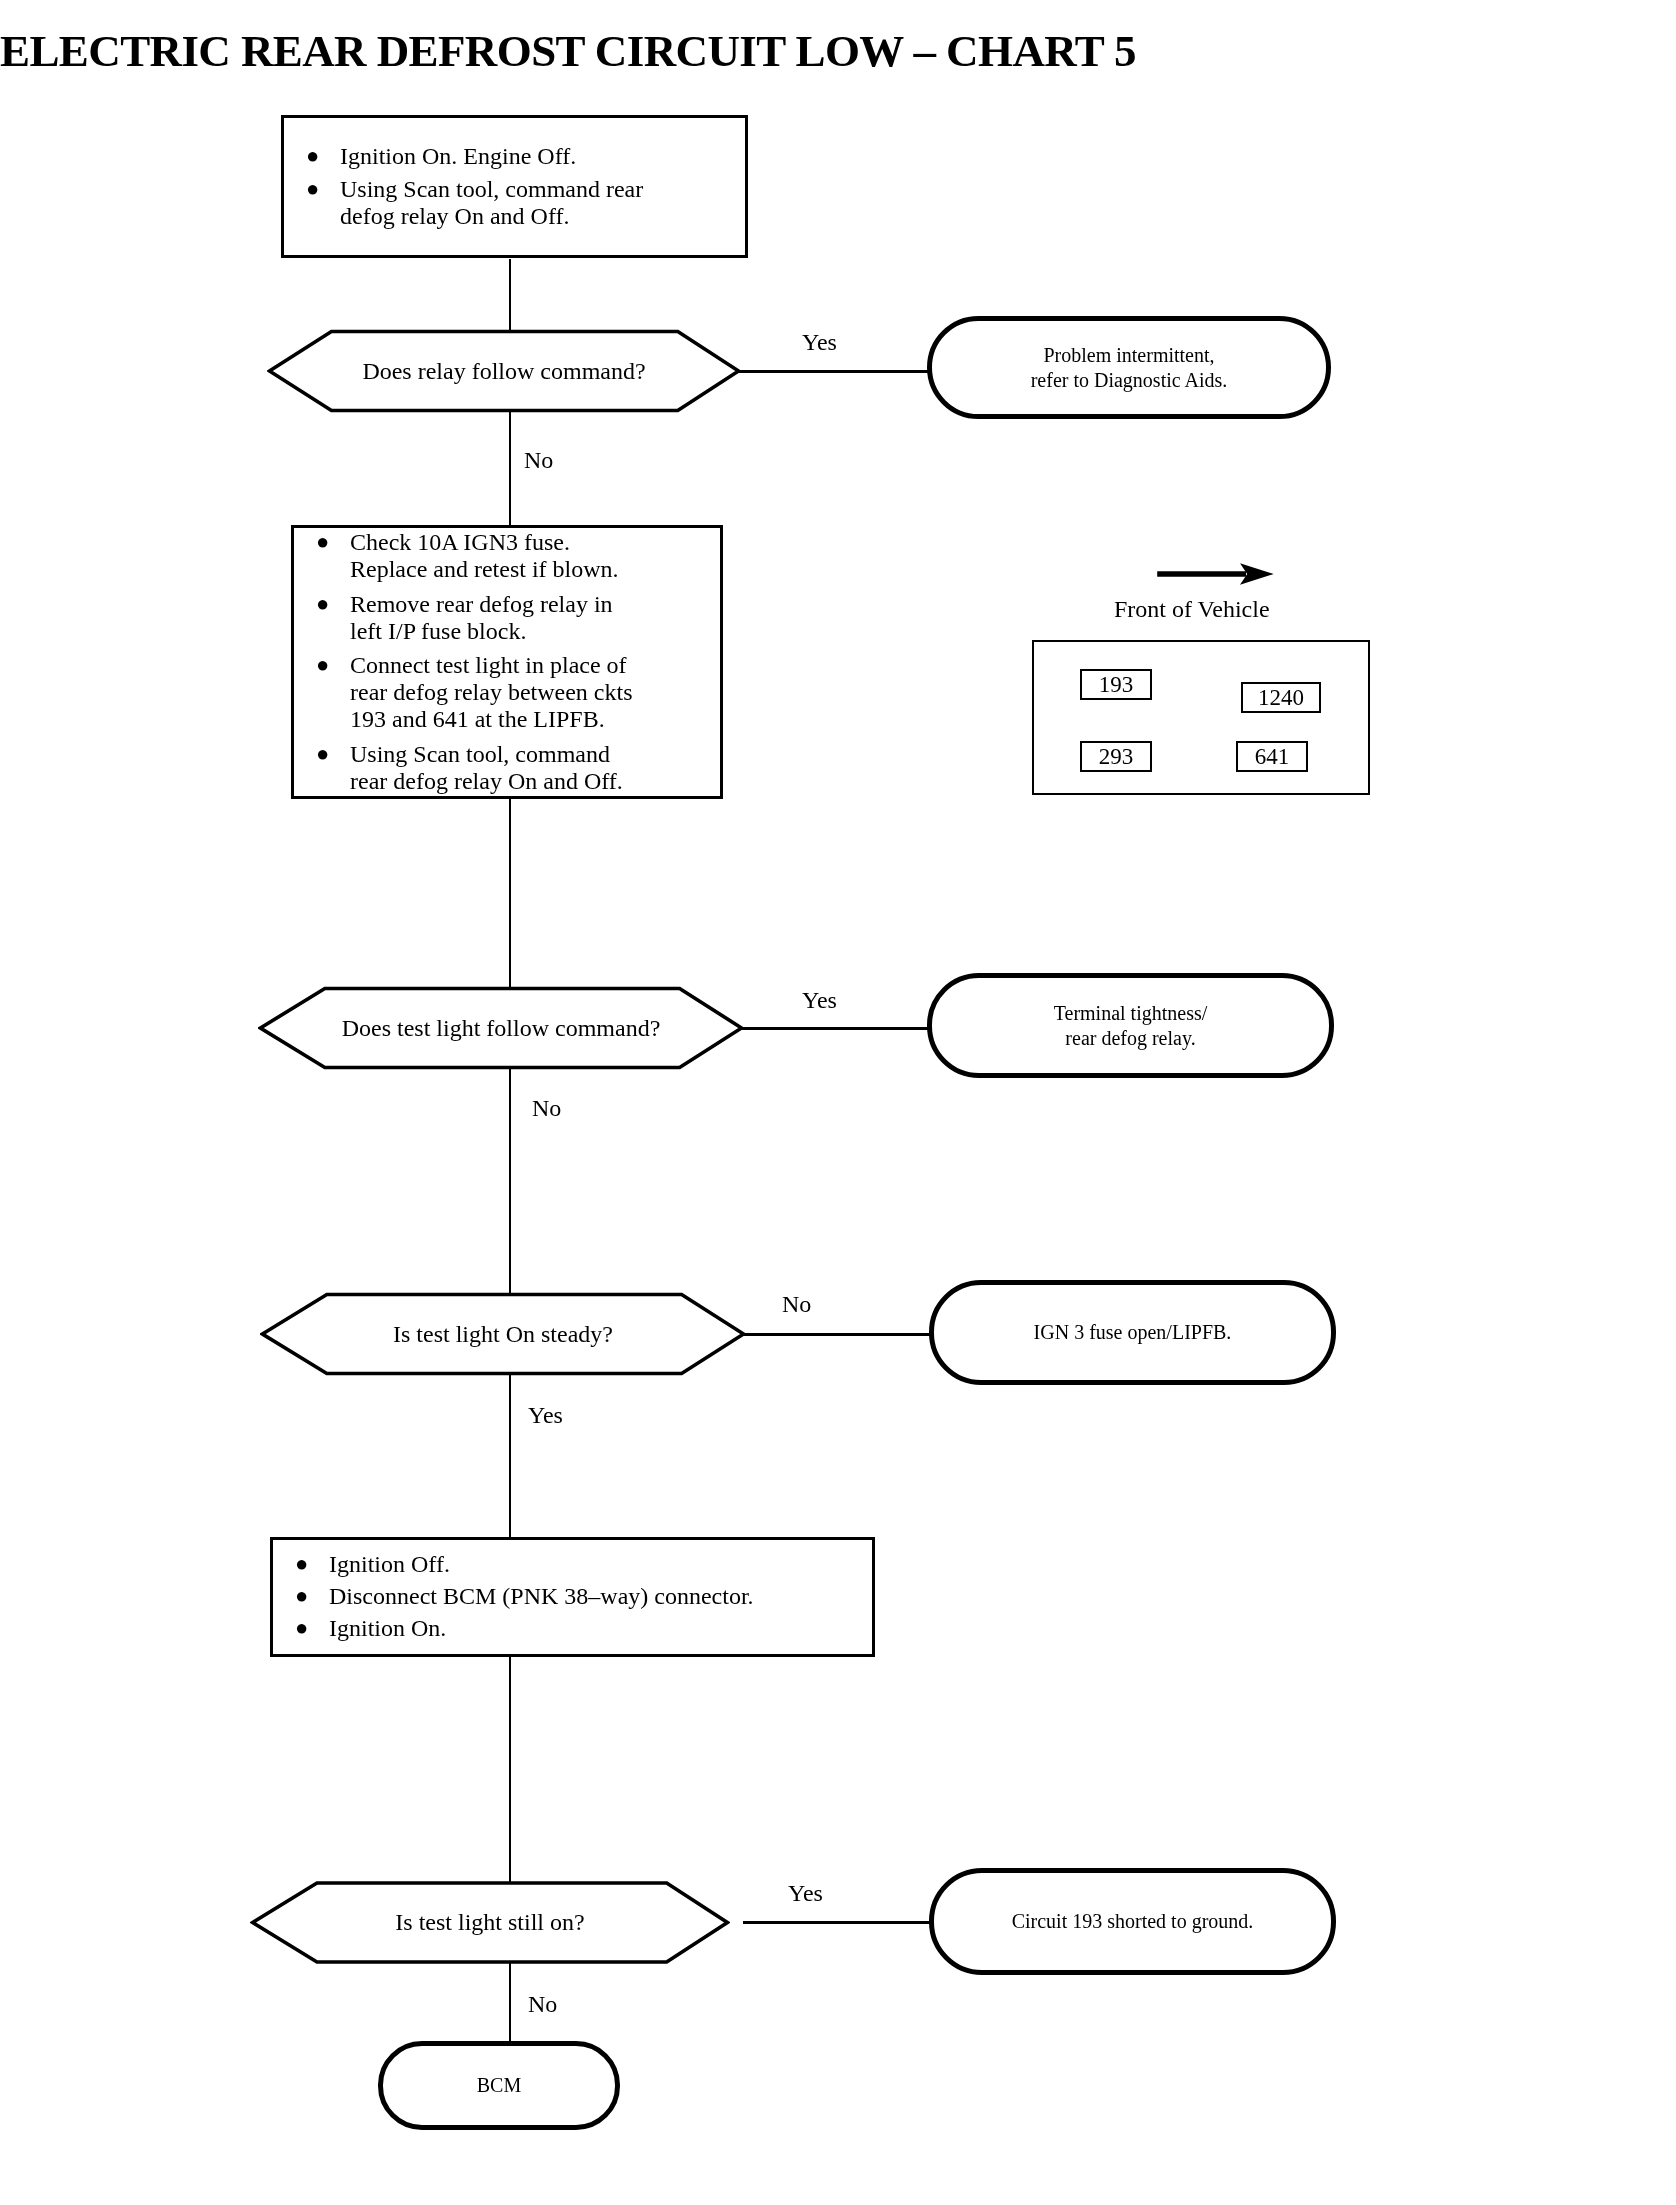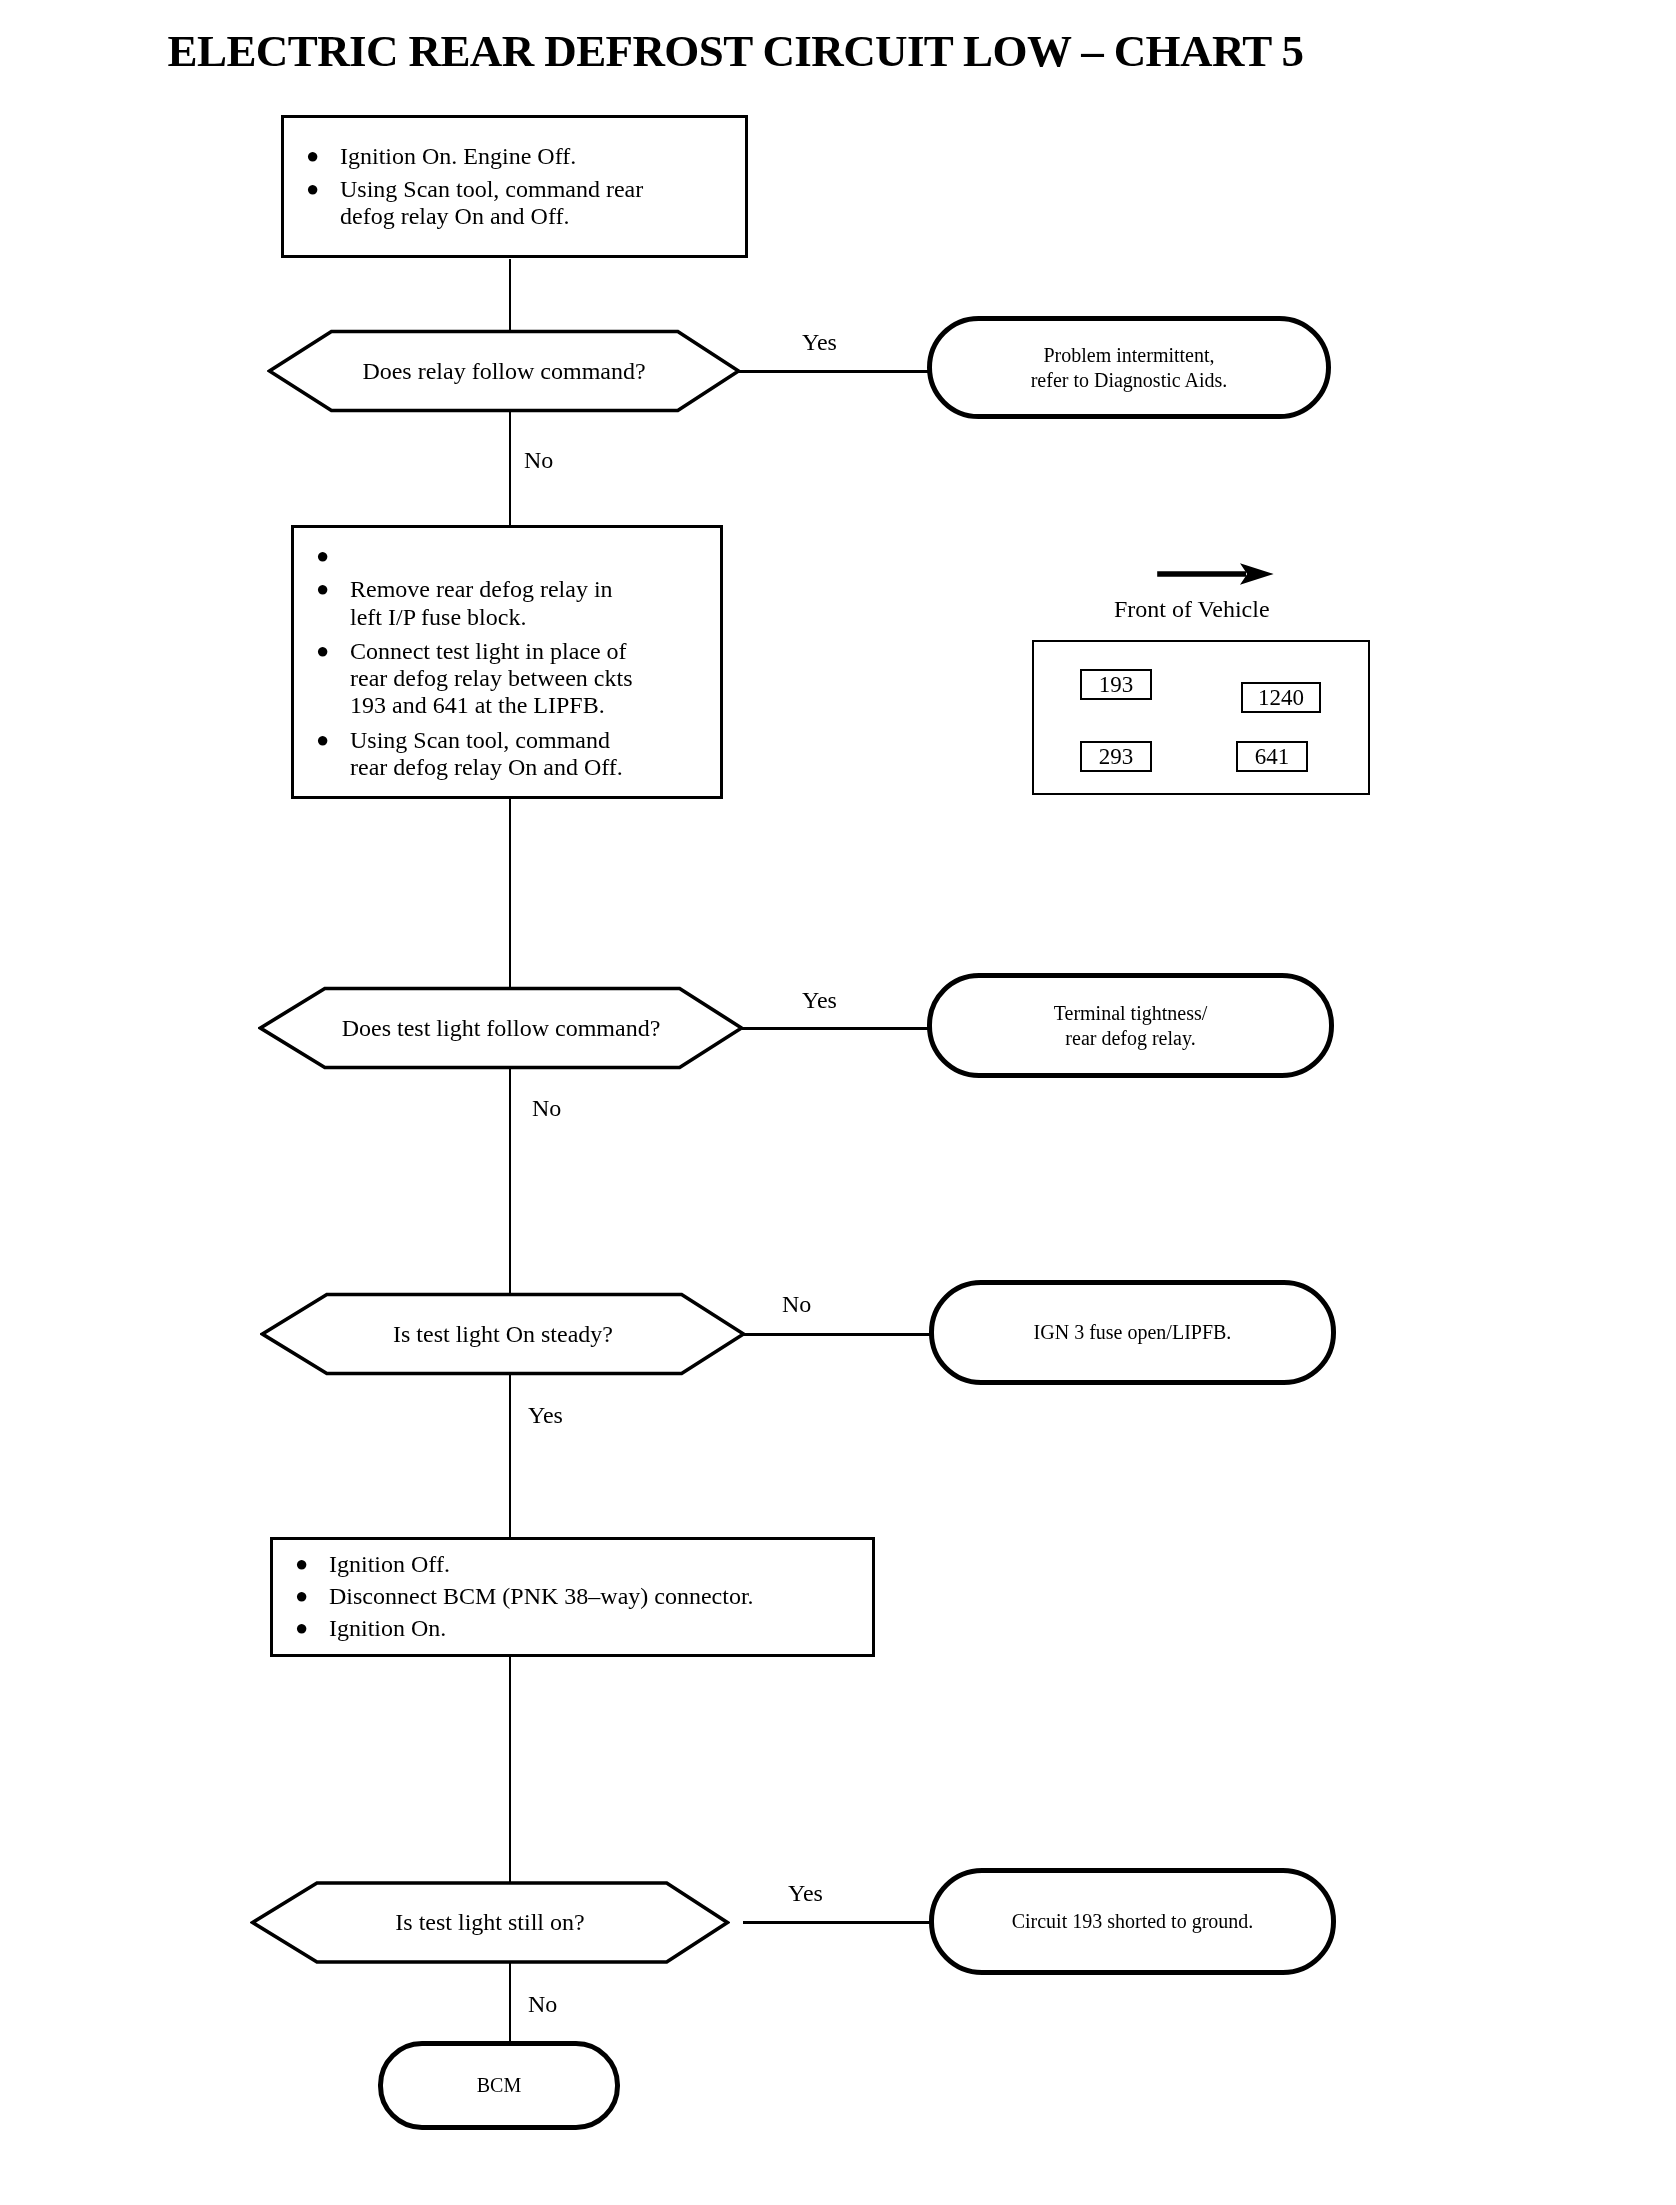--- a/index.html
+++ b/index.html
@@ -16,21 +16,20 @@
     overflow: hidden;
     font-family: "Liberation Serif", "DejaVu Serif", serif;
     color: #000000;
   }
   
   #chart-title {
     position: absolute;
     left: 0;
     top: 29px;
     width: 1471px;
-    text-align: center;
     font-size: 45px;
     font-weight: bold;
     letter-spacing: -0.6px;
     line-height: 1.0;
     white-space: nowrap;
     font-family: "Liberation Serif", "DejaVu Serif", serif;
   }
 
   
   .proc-box {
@@ -187,20 +186,22 @@
 refer to Diagnostic Aids.</span>
   </div>
 
   <div class="vline" style="left:509px; top:411px; height:114px;"></div>
   <div class="edge-label" style="left:524px; top:447px;">No</div>
 
   <div class="proc-box" style="left:291px; top:525px; width:432px; height:274px;">
     <div class="bullet-list">
       <div class="bullet-row">
         <span class="bullet-dot">●</span>
+        <span class="bullet-text">Check 10A IGN3 fuse.
+Replace and retest if blown.</span>
       </div>
       <div class="bullet-row" style="margin-top:7.3px;">
         <span class="bullet-dot">●</span>
         <span class="bullet-text">Remove rear defog relay in
 left I/P fuse block.</span>
       </div>
       <div class="bullet-row" style="margin-top:7.3px;">
         <span class="bullet-dot">●</span>
         <span class="bullet-text">Connect test light in place of
 rear defog relay between ckts

